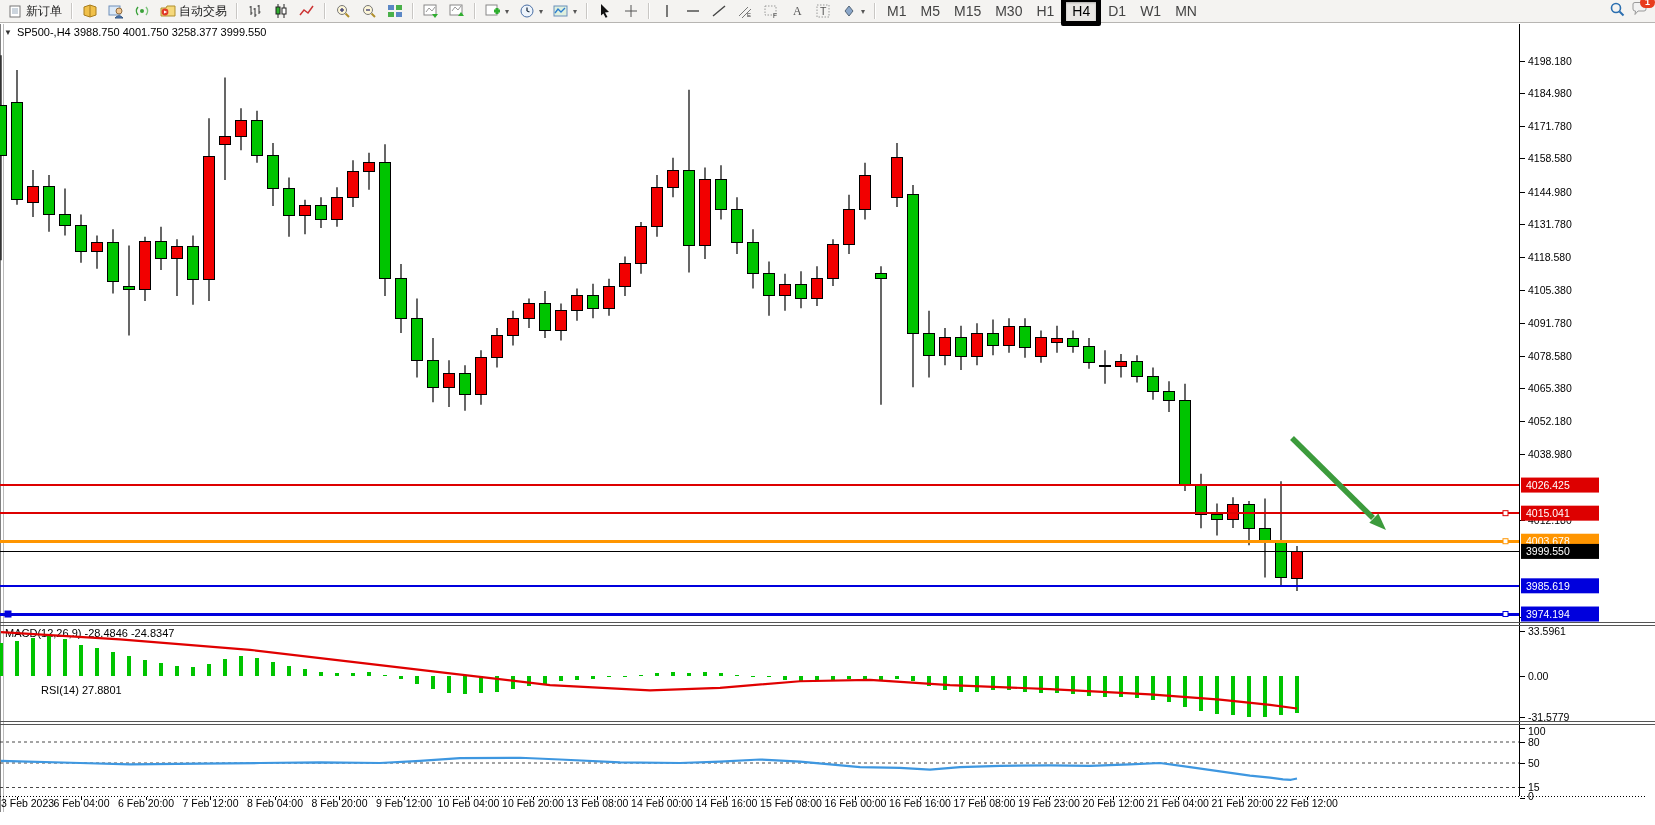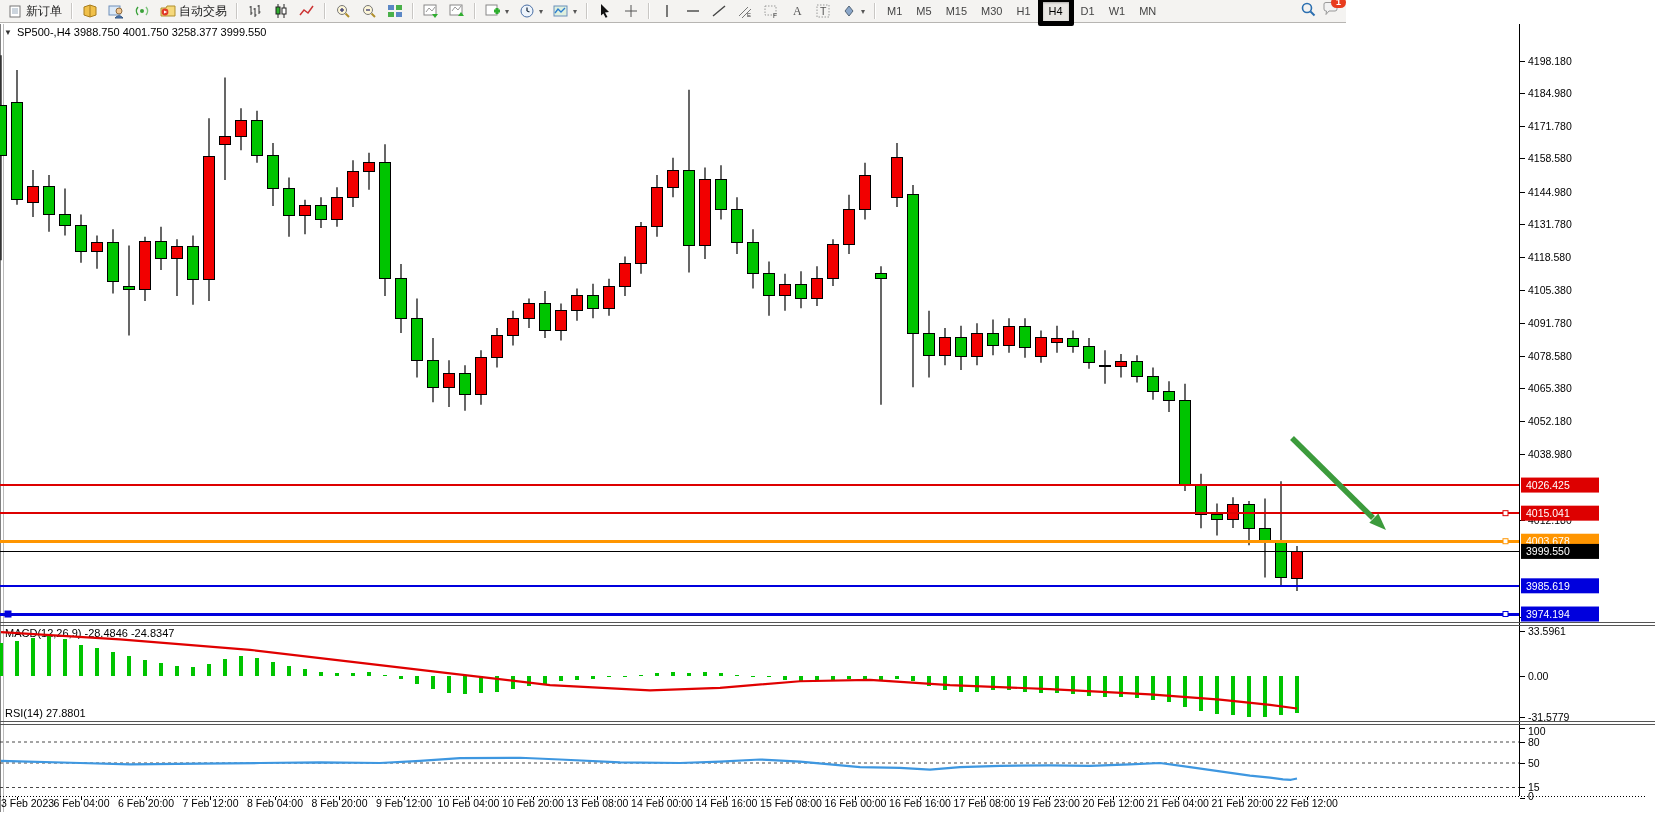--- a/index.html
+++ b/index.html
@@ -1,36 +1,36 @@
 <!DOCTYPE html>
 <html><head>
 <meta charset="utf-8">
 <style>
   html,body{margin:0;padding:0;}
   body{width:1655px;height:825px;overflow:hidden;background:#fff;
        font-family:"Liberation Sans",sans-serif;-webkit-font-smoothing:antialiased;position:relative;}
   
-  #toolbar{position:absolute;left:0;top:0;width:1346px;height:23px;background:#f4f3f1;
+  #toolbar{position:absolute;left:0;top:0;width:1655px;height:23px;background:#f4f3f1;
            border-bottom:1px solid #b7b5b2;display:flex;align-items:center;padding:0 4px;box-sizing:border-box;z-index:30;}
   .tb-btn{display:flex;align-items:center;gap:3px;height:19px;padding:0 4px;border:1px solid transparent;
           border-radius:2px;font-size:12px;color:#222;cursor:default;white-space:nowrap;}
   .tb-sep{width:1px;height:16px;background:#c9c7c4;border-right:1px solid #fff;margin:0 4px;}
-  .tf-btn{font-size:11px;color:#444;padding:2px 6px;height:15px;line-height:15px;border:1px solid transparent;border-radius:2px;}
+  .tf-btn{font-size:14px;color:#444;padding:2px 6px;height:15px;line-height:15px;border:1px solid transparent;border-radius:2px;}
   .tf-btn.active{border:5px solid #000000;background:#e8e6e3;box-shadow:inset 0 1px 2px rgba(0,0,0,.25);color:#000;}
   .tb-right{margin-left:auto;display:flex;align-items:center;gap:6px;padding-right:2px;}
   .badge{position:absolute;top:-4px;right:-6px;background:#e83c1e;color:#fff;border-radius:8px;
          font-size:9px;line-height:11px;min-width:11px;text-align:center;padding:0 2px;font-weight:bold;}
   .dd{font-size:8px;color:#555;margin-left:1px;}
   
   #titlebar{position:absolute;left:4px;top:25px;height:14px;display:flex;align-items:center;gap:5px;
             font-size:11px;color:#000;z-index:5;}
   #titlebar .tri{font-size:8px;color:#333;}
   #macd-label,#rsi-label{position:absolute;left:5px;font-size:11px;color:#000;z-index:1;}
   #macd-label{top:627px;}
-  #rsi-label{top:707px;}
+  #rsi-label{top:684px;padding-left:36px;}
   #chart-svg{position:absolute;left:0;top:0;z-index:2;}
 </style>
 </head>
 <body>
 
 <div id="toolbar">
     <span class="tb-btn">
       <svg width="14" height="14">
         <rect x="1" y="2" width="10" height="11" fill="#fff" stroke="#777"></rect>
         <line x1="3" y1="5" x2="9" y2="5" stroke="#9ab"></line>

